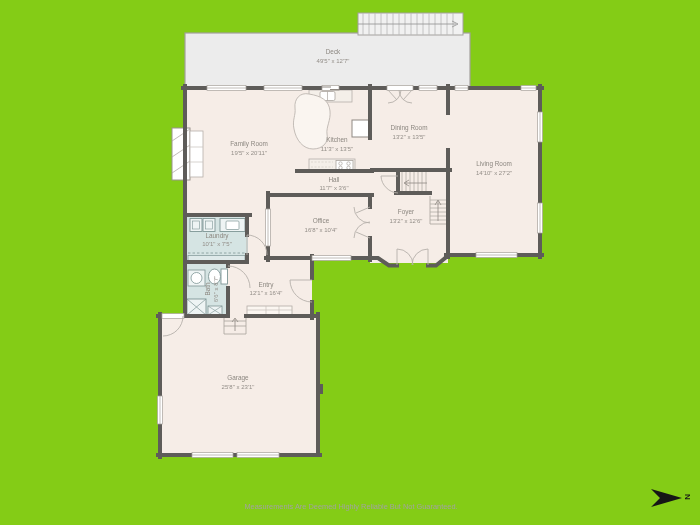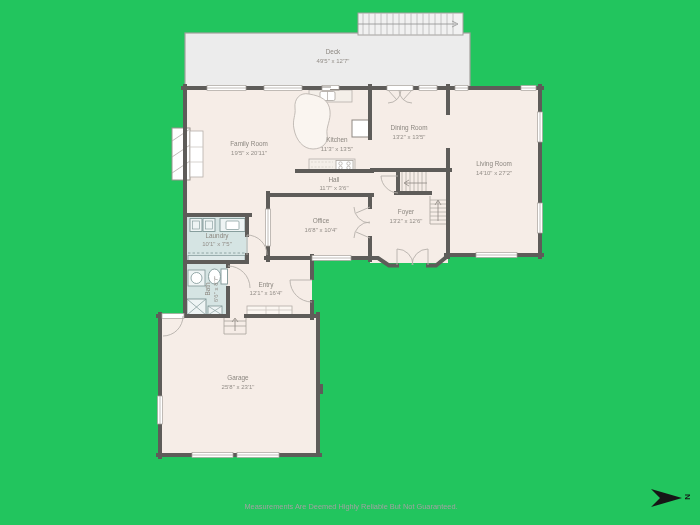--- a/index.html
+++ b/index.html
@@ -1,16 +1,16 @@
 <!DOCTYPE html>
 <html><head>
 <meta charset="utf-8">
 <style>
   html,body{margin:0;padding:0;background:#ffffff;}
-  #stage{position:relative;width:700px;height:525px;background:#22c55e;overflow:hidden;
+  #stage{position:relative;width:700px;height:525px;background:#84cc16;overflow:hidden;
          font-family:"Liberation Sans", sans-serif;}
   svg{position:absolute;left:0;top:0;}
   text{font-family:"Liberation Sans", sans-serif;}
   .room-name{font-size:6.4px;fill:#8c8780;}
   .room-dims{font-size:6px;fill:#938e88;}
   .disclaimer{font-size:7.4px;fill:#a2a2a2;}
   .compass-n{font-size:8px;fill:#161616;font-weight:bold;}
 </style>
 </head>
 <body>

